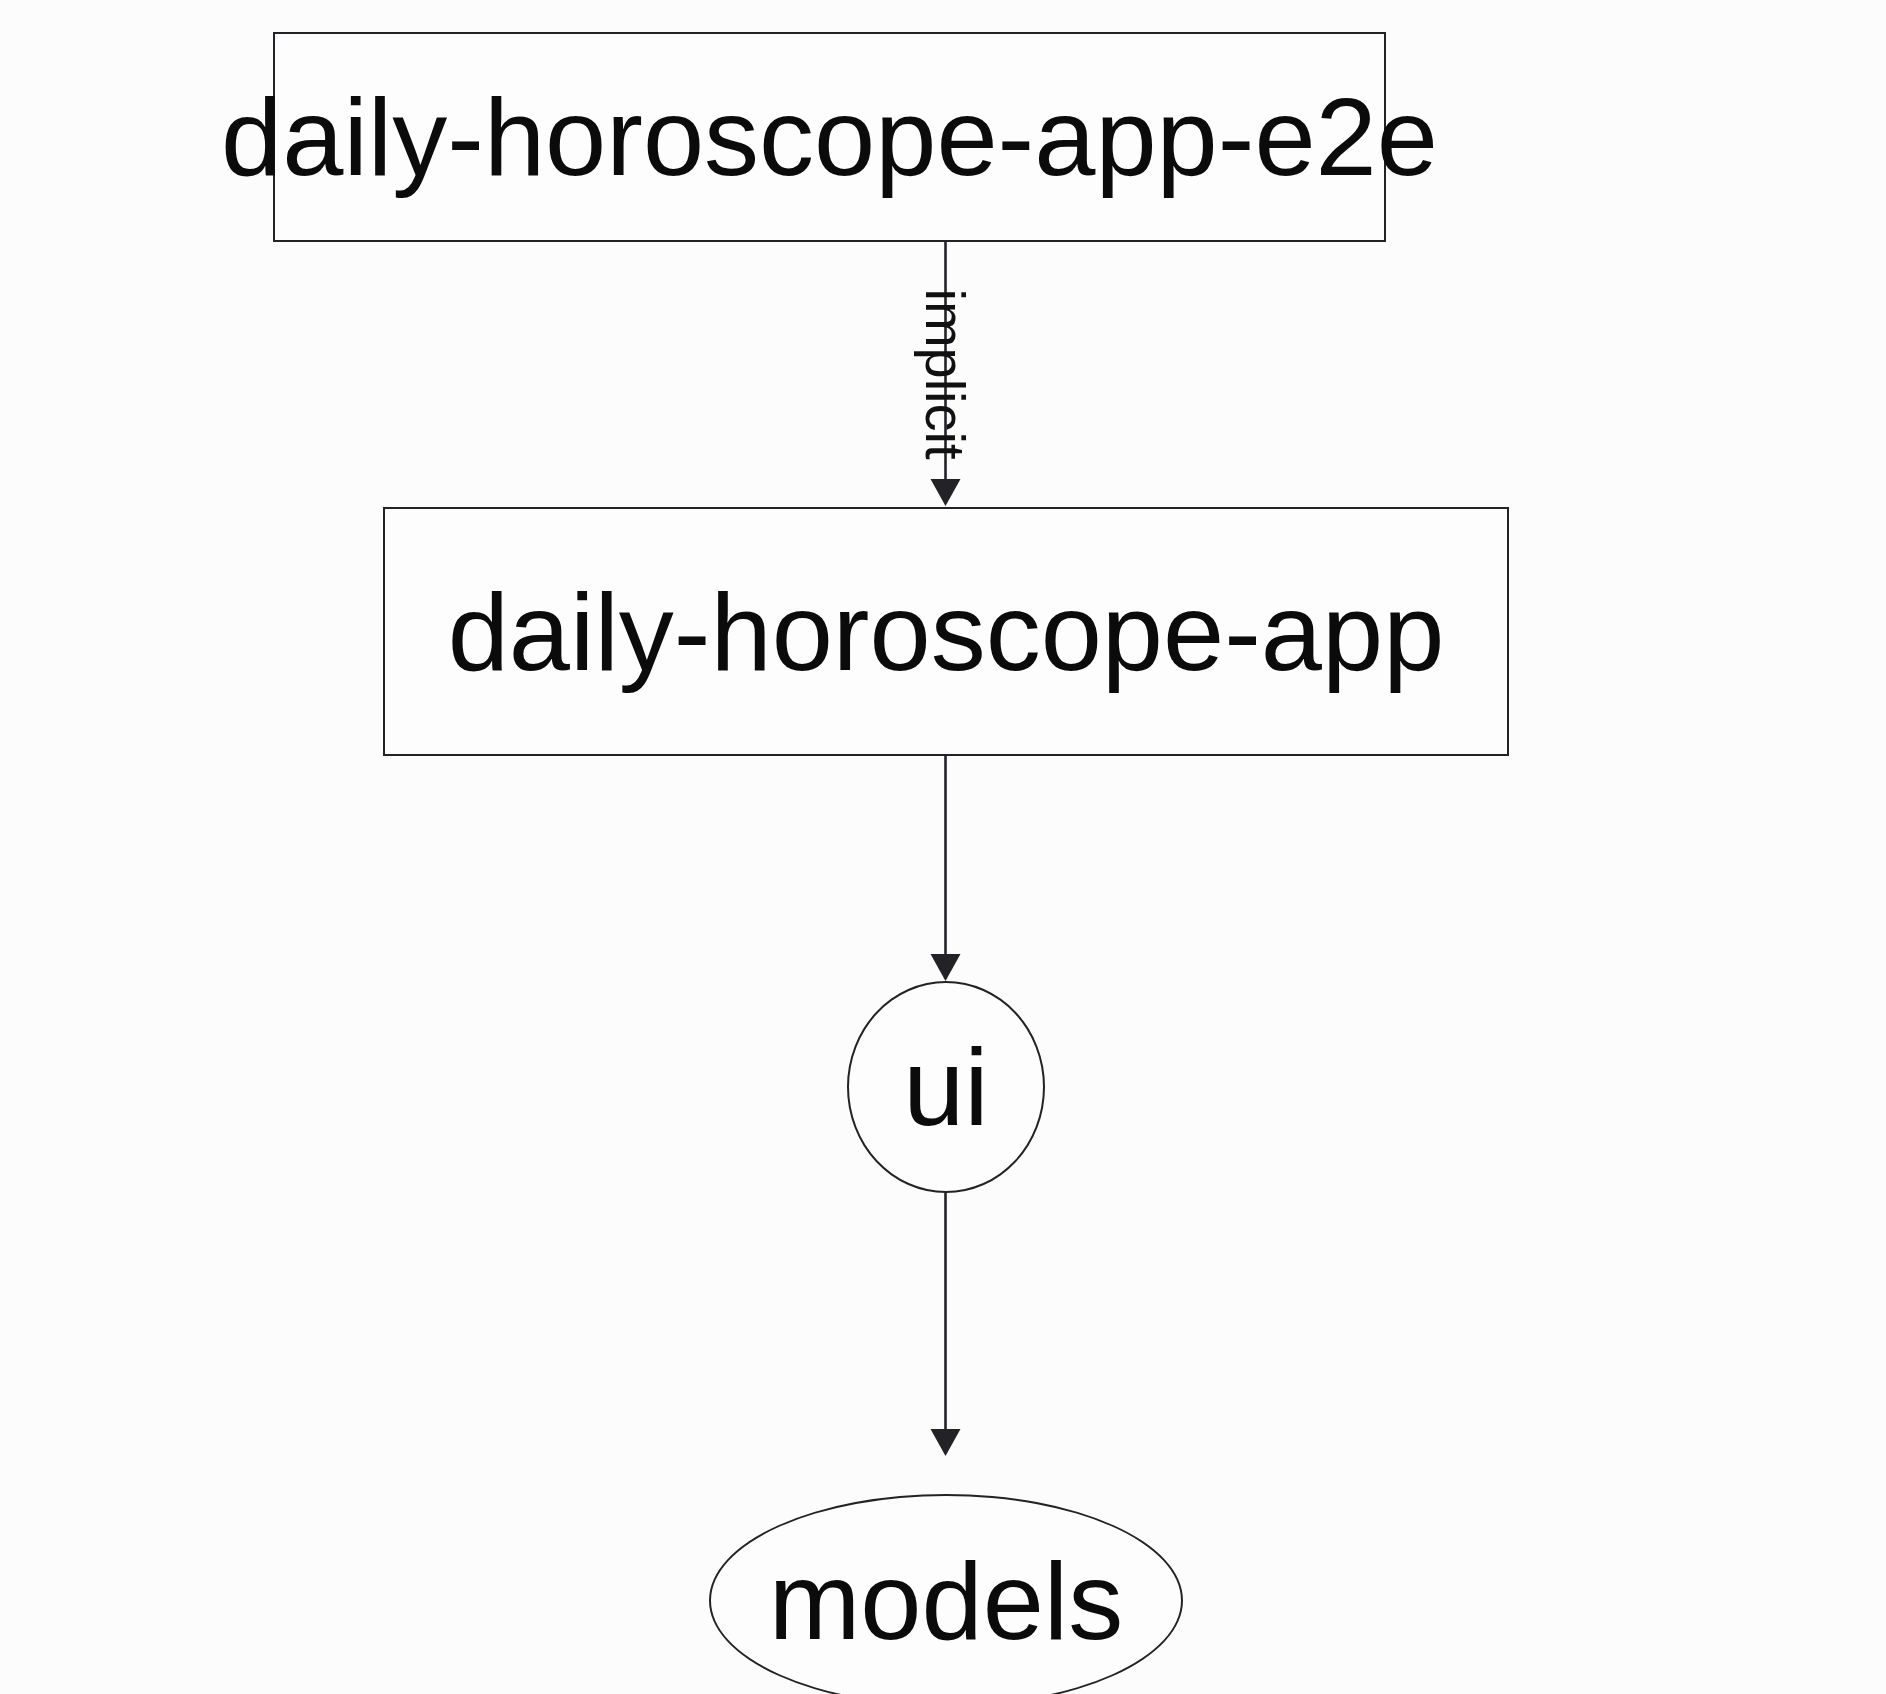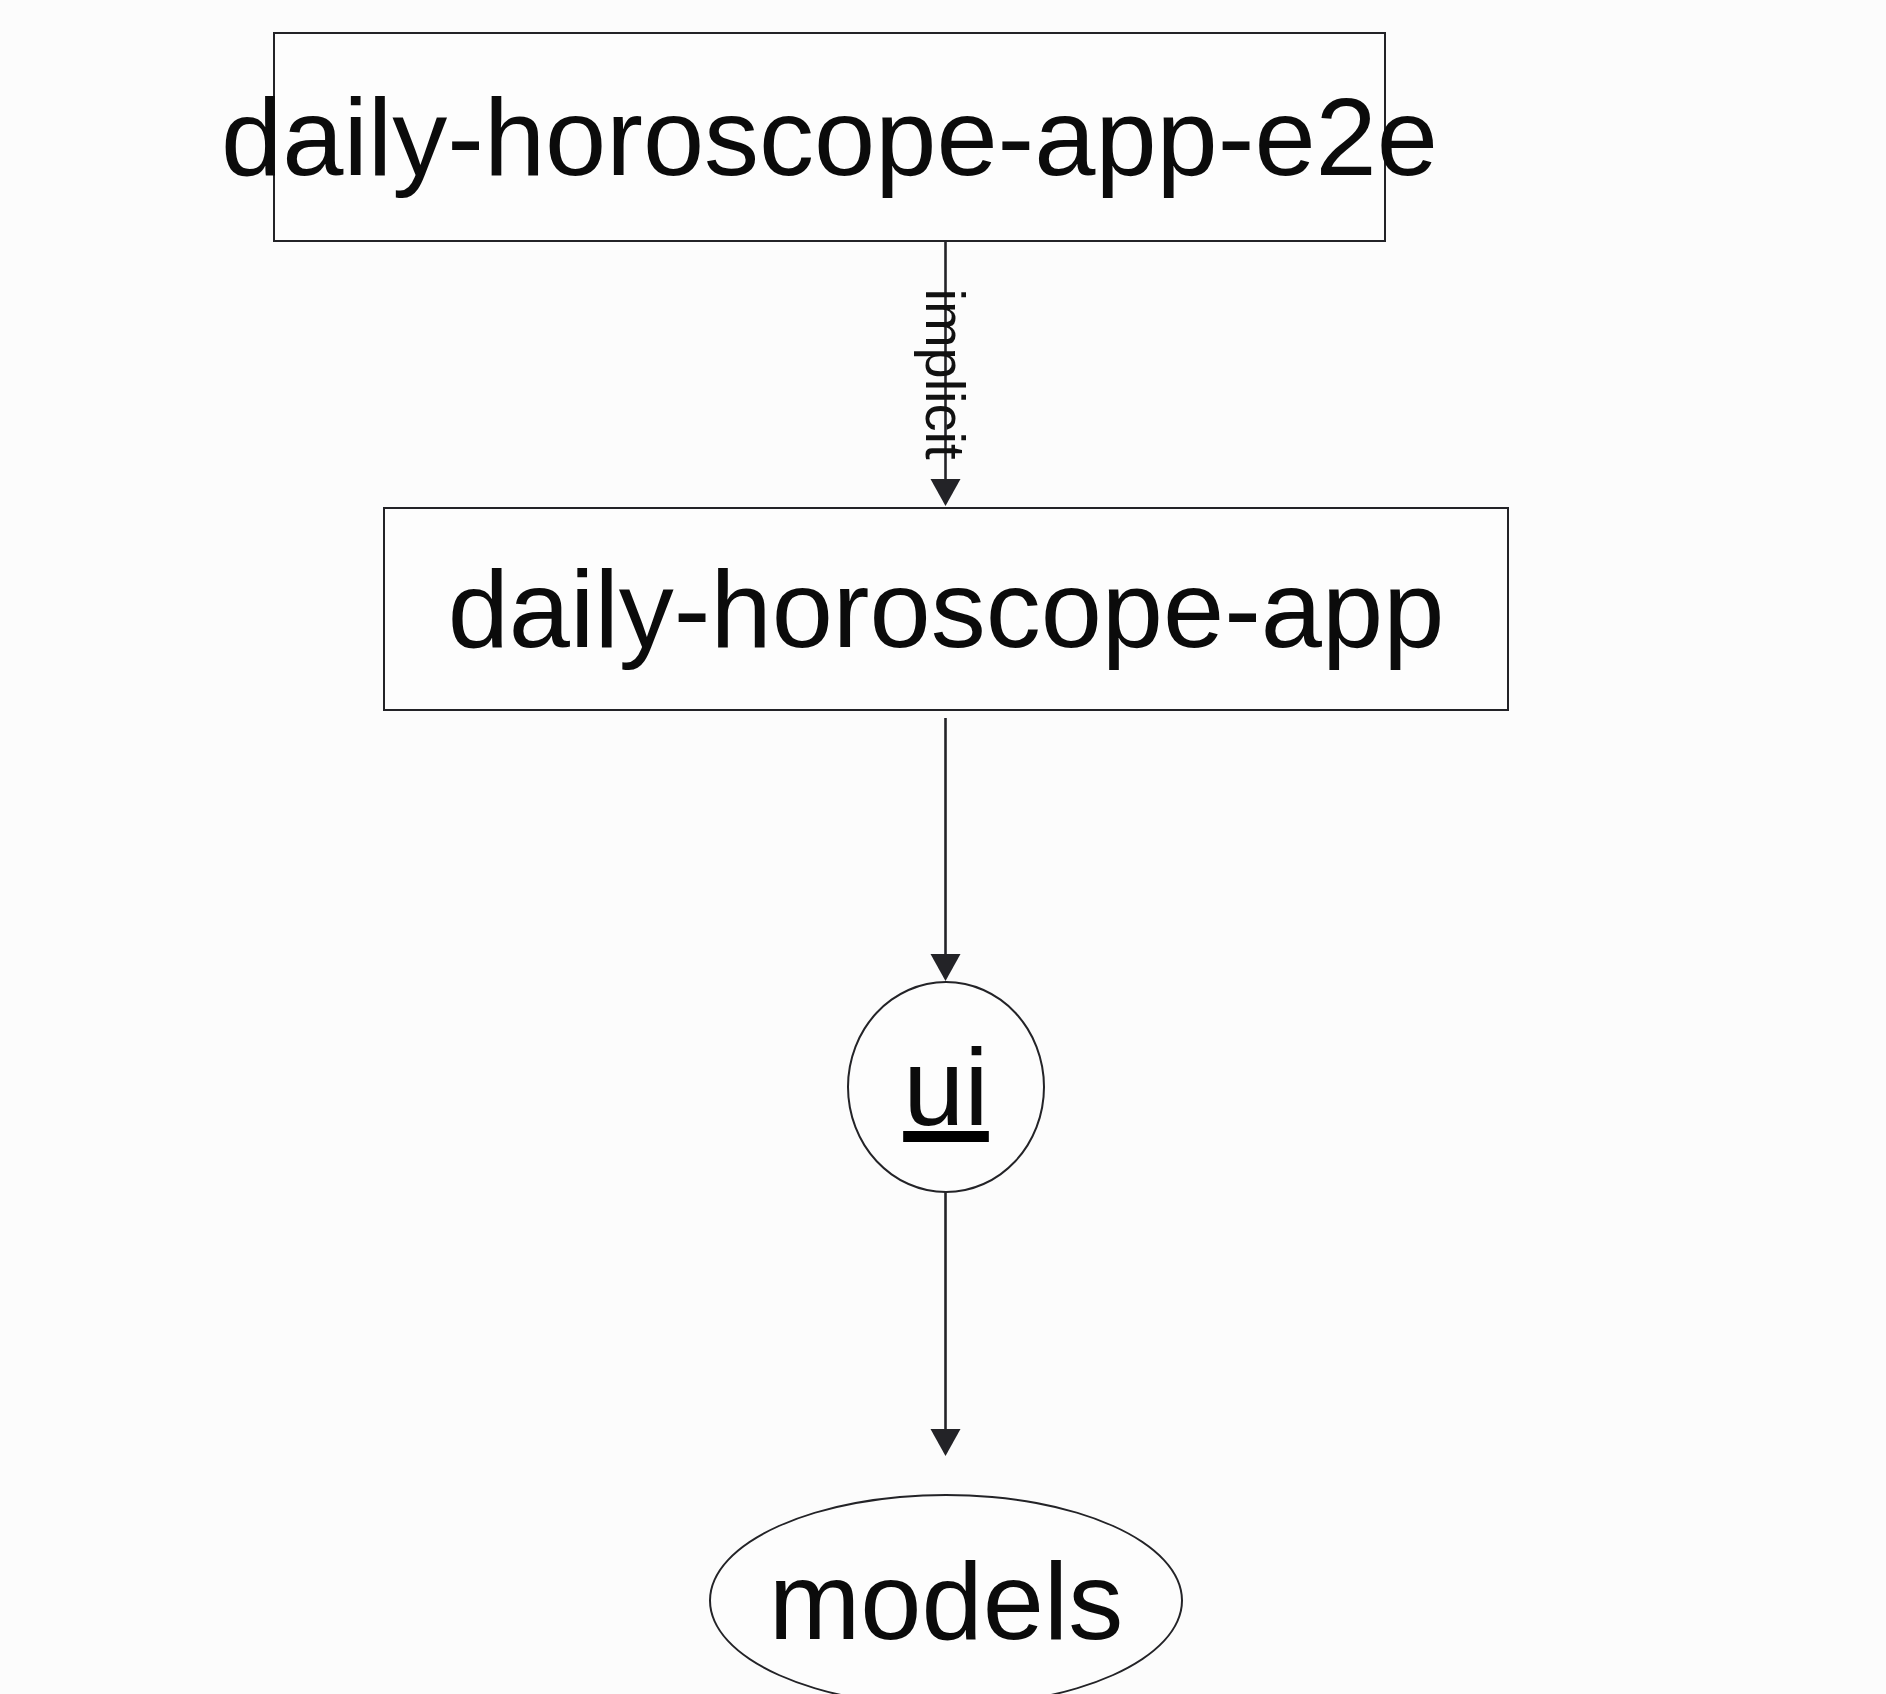--- a/index.html
+++ b/index.html
@@ -34,23 +34,23 @@
     z-index: 2;
   }
   .node .node-label {
     font-size: 110px;
     line-height: 1;
     color: #0b0b0b;
     white-space: nowrap;
     letter-spacing: 0px;
   }
   .node.rect1 { left: 273px; top: 32px;  width: 1113px; height: 210px; }
-  .node.rect2 { left: 383px; top: 507px; width: 1126px; height: 204px; text-align: right; }
+  .node.rect2 { left: 383px; top: 507px; width: 1126px; height: 249px; text-align: right; }
   .node.ellipse { border-radius: 50%; }
-  .node.ell1 { left: 847px; top: 981px;  width: 198px; height: 212px; text-decoration: underline; }
+  .node.ell1 { left: 847px; top: 981px;  width: 198px; height: 212px; }
   .node.ell2 { left: 709px; top: 1494px; width: 474px; height: 213px; }
   .edge-label {
     position: absolute;
     left: 945px;
     top: 374px;
     transform: translate(-50%, -50%) rotate(90deg);
     font-size: 56px;
     line-height: 1;
     color: #111111;
     white-space: nowrap;

